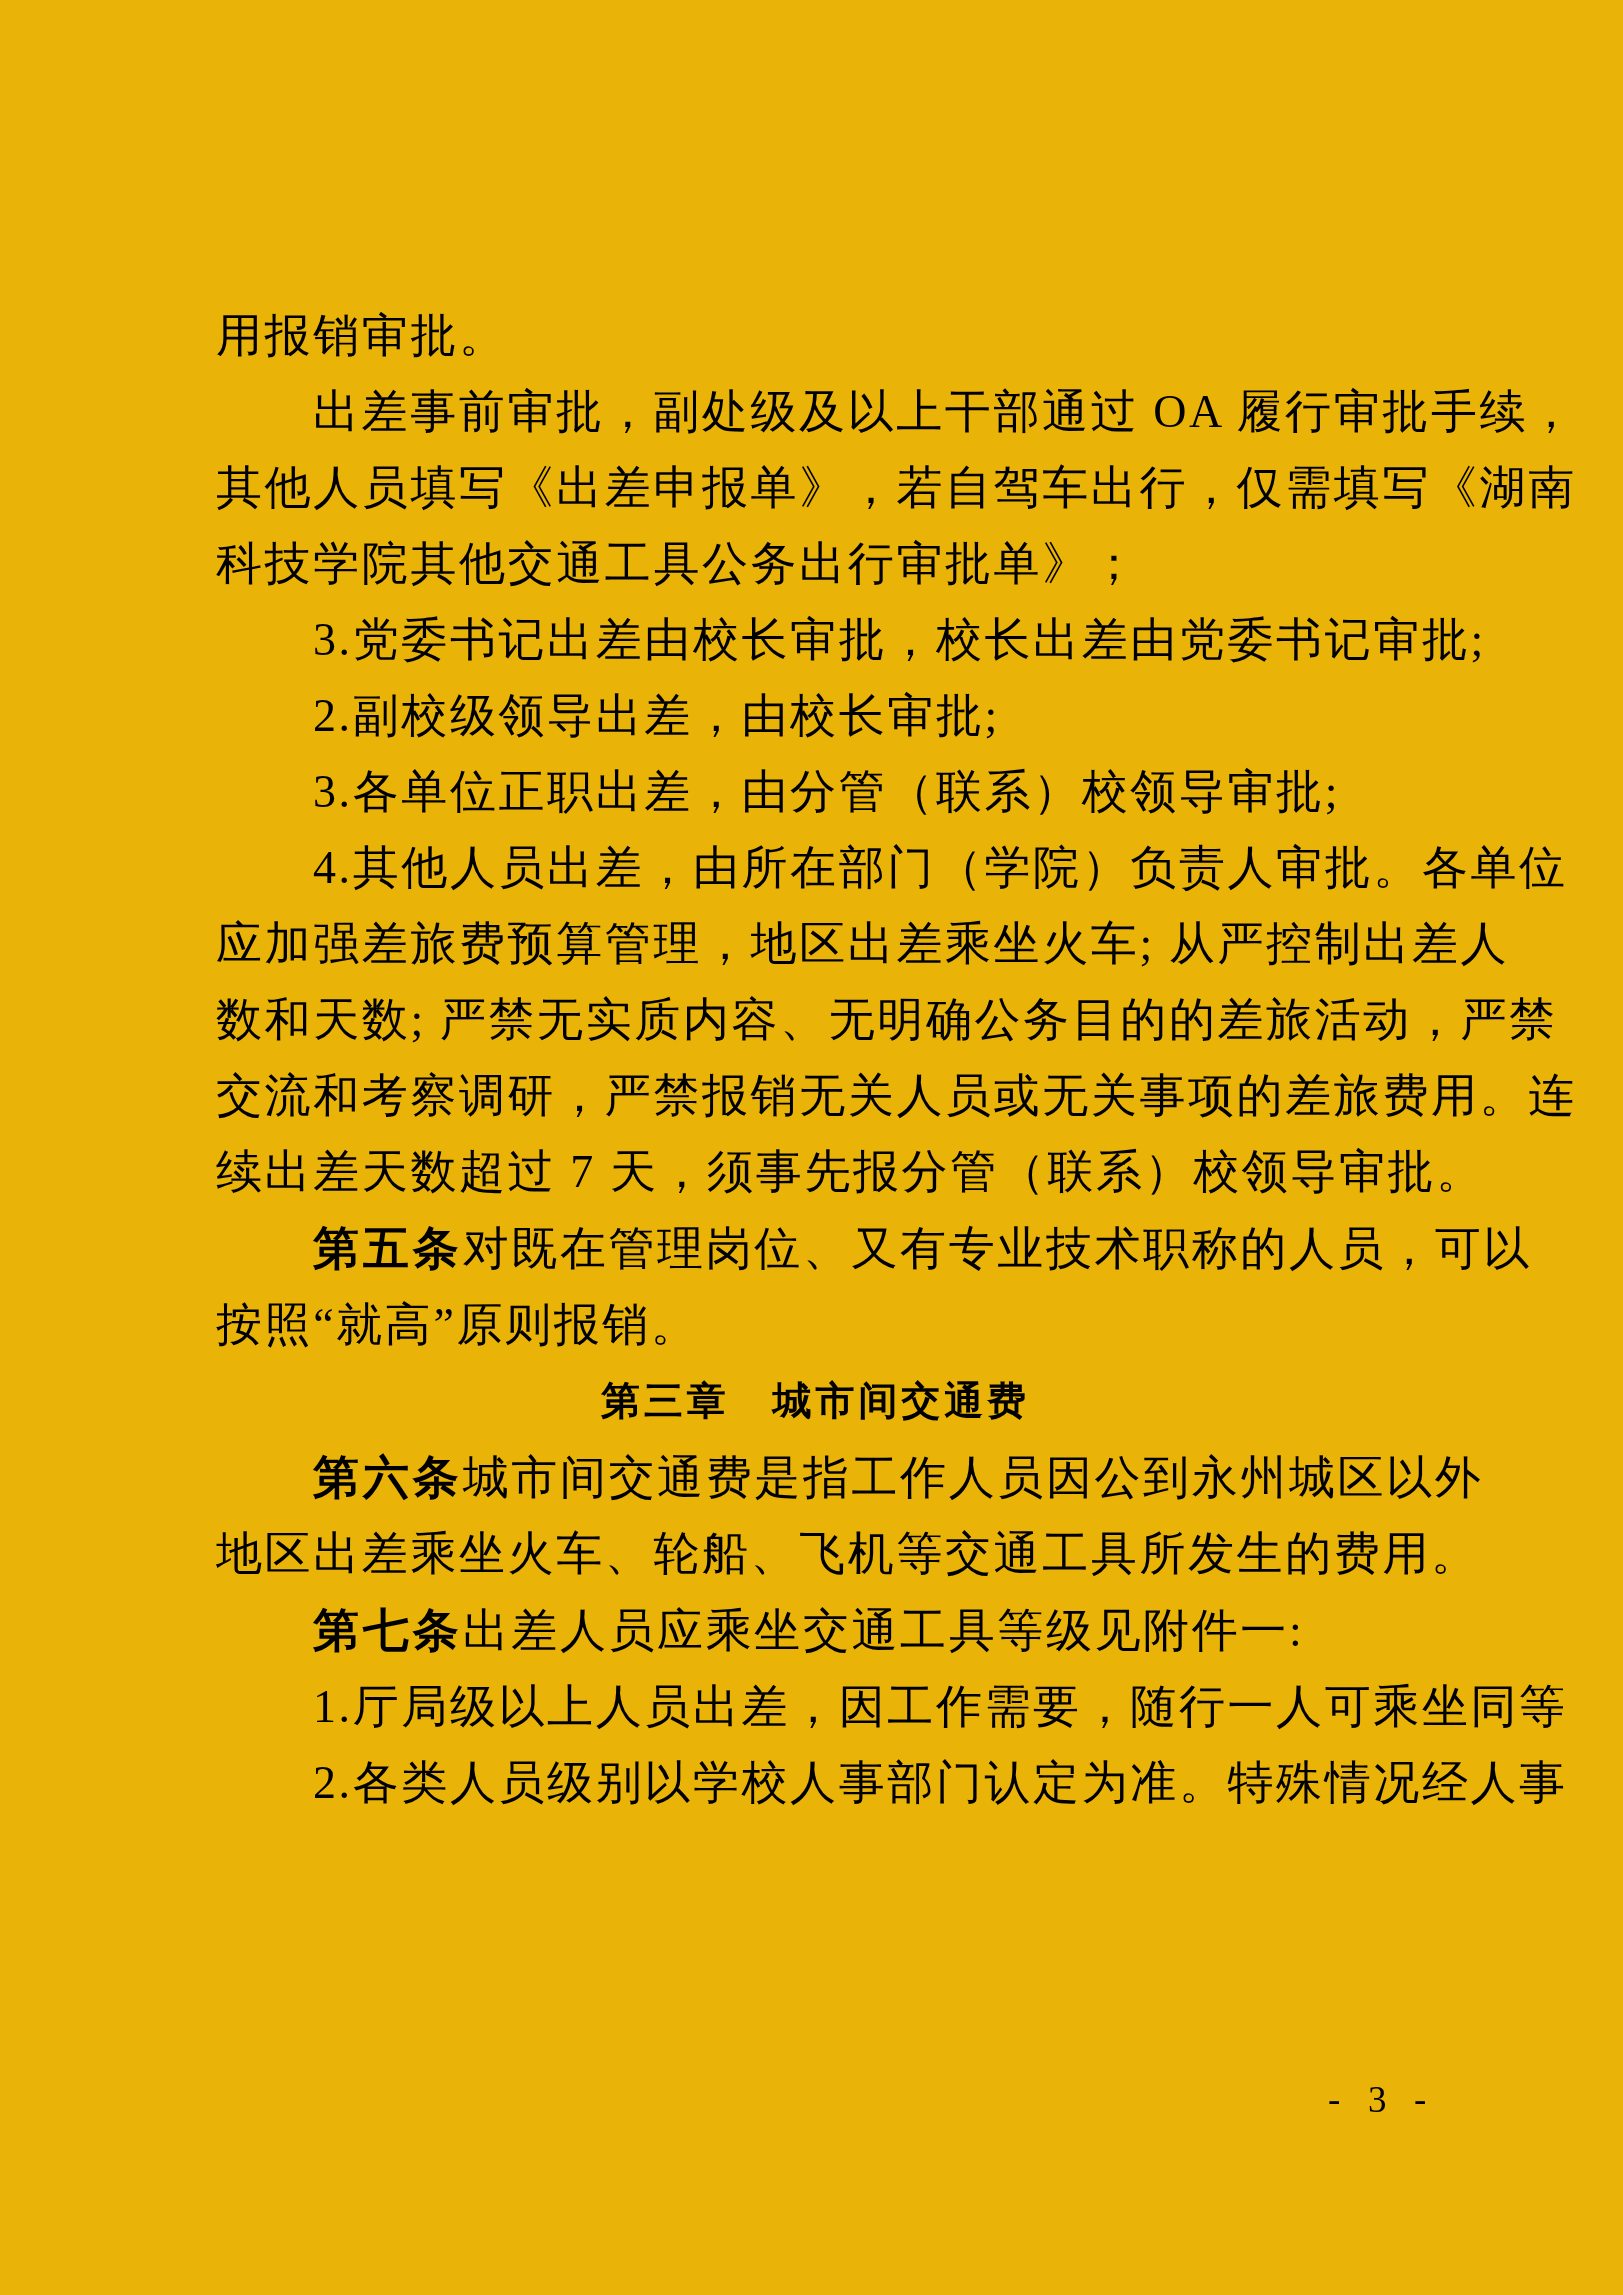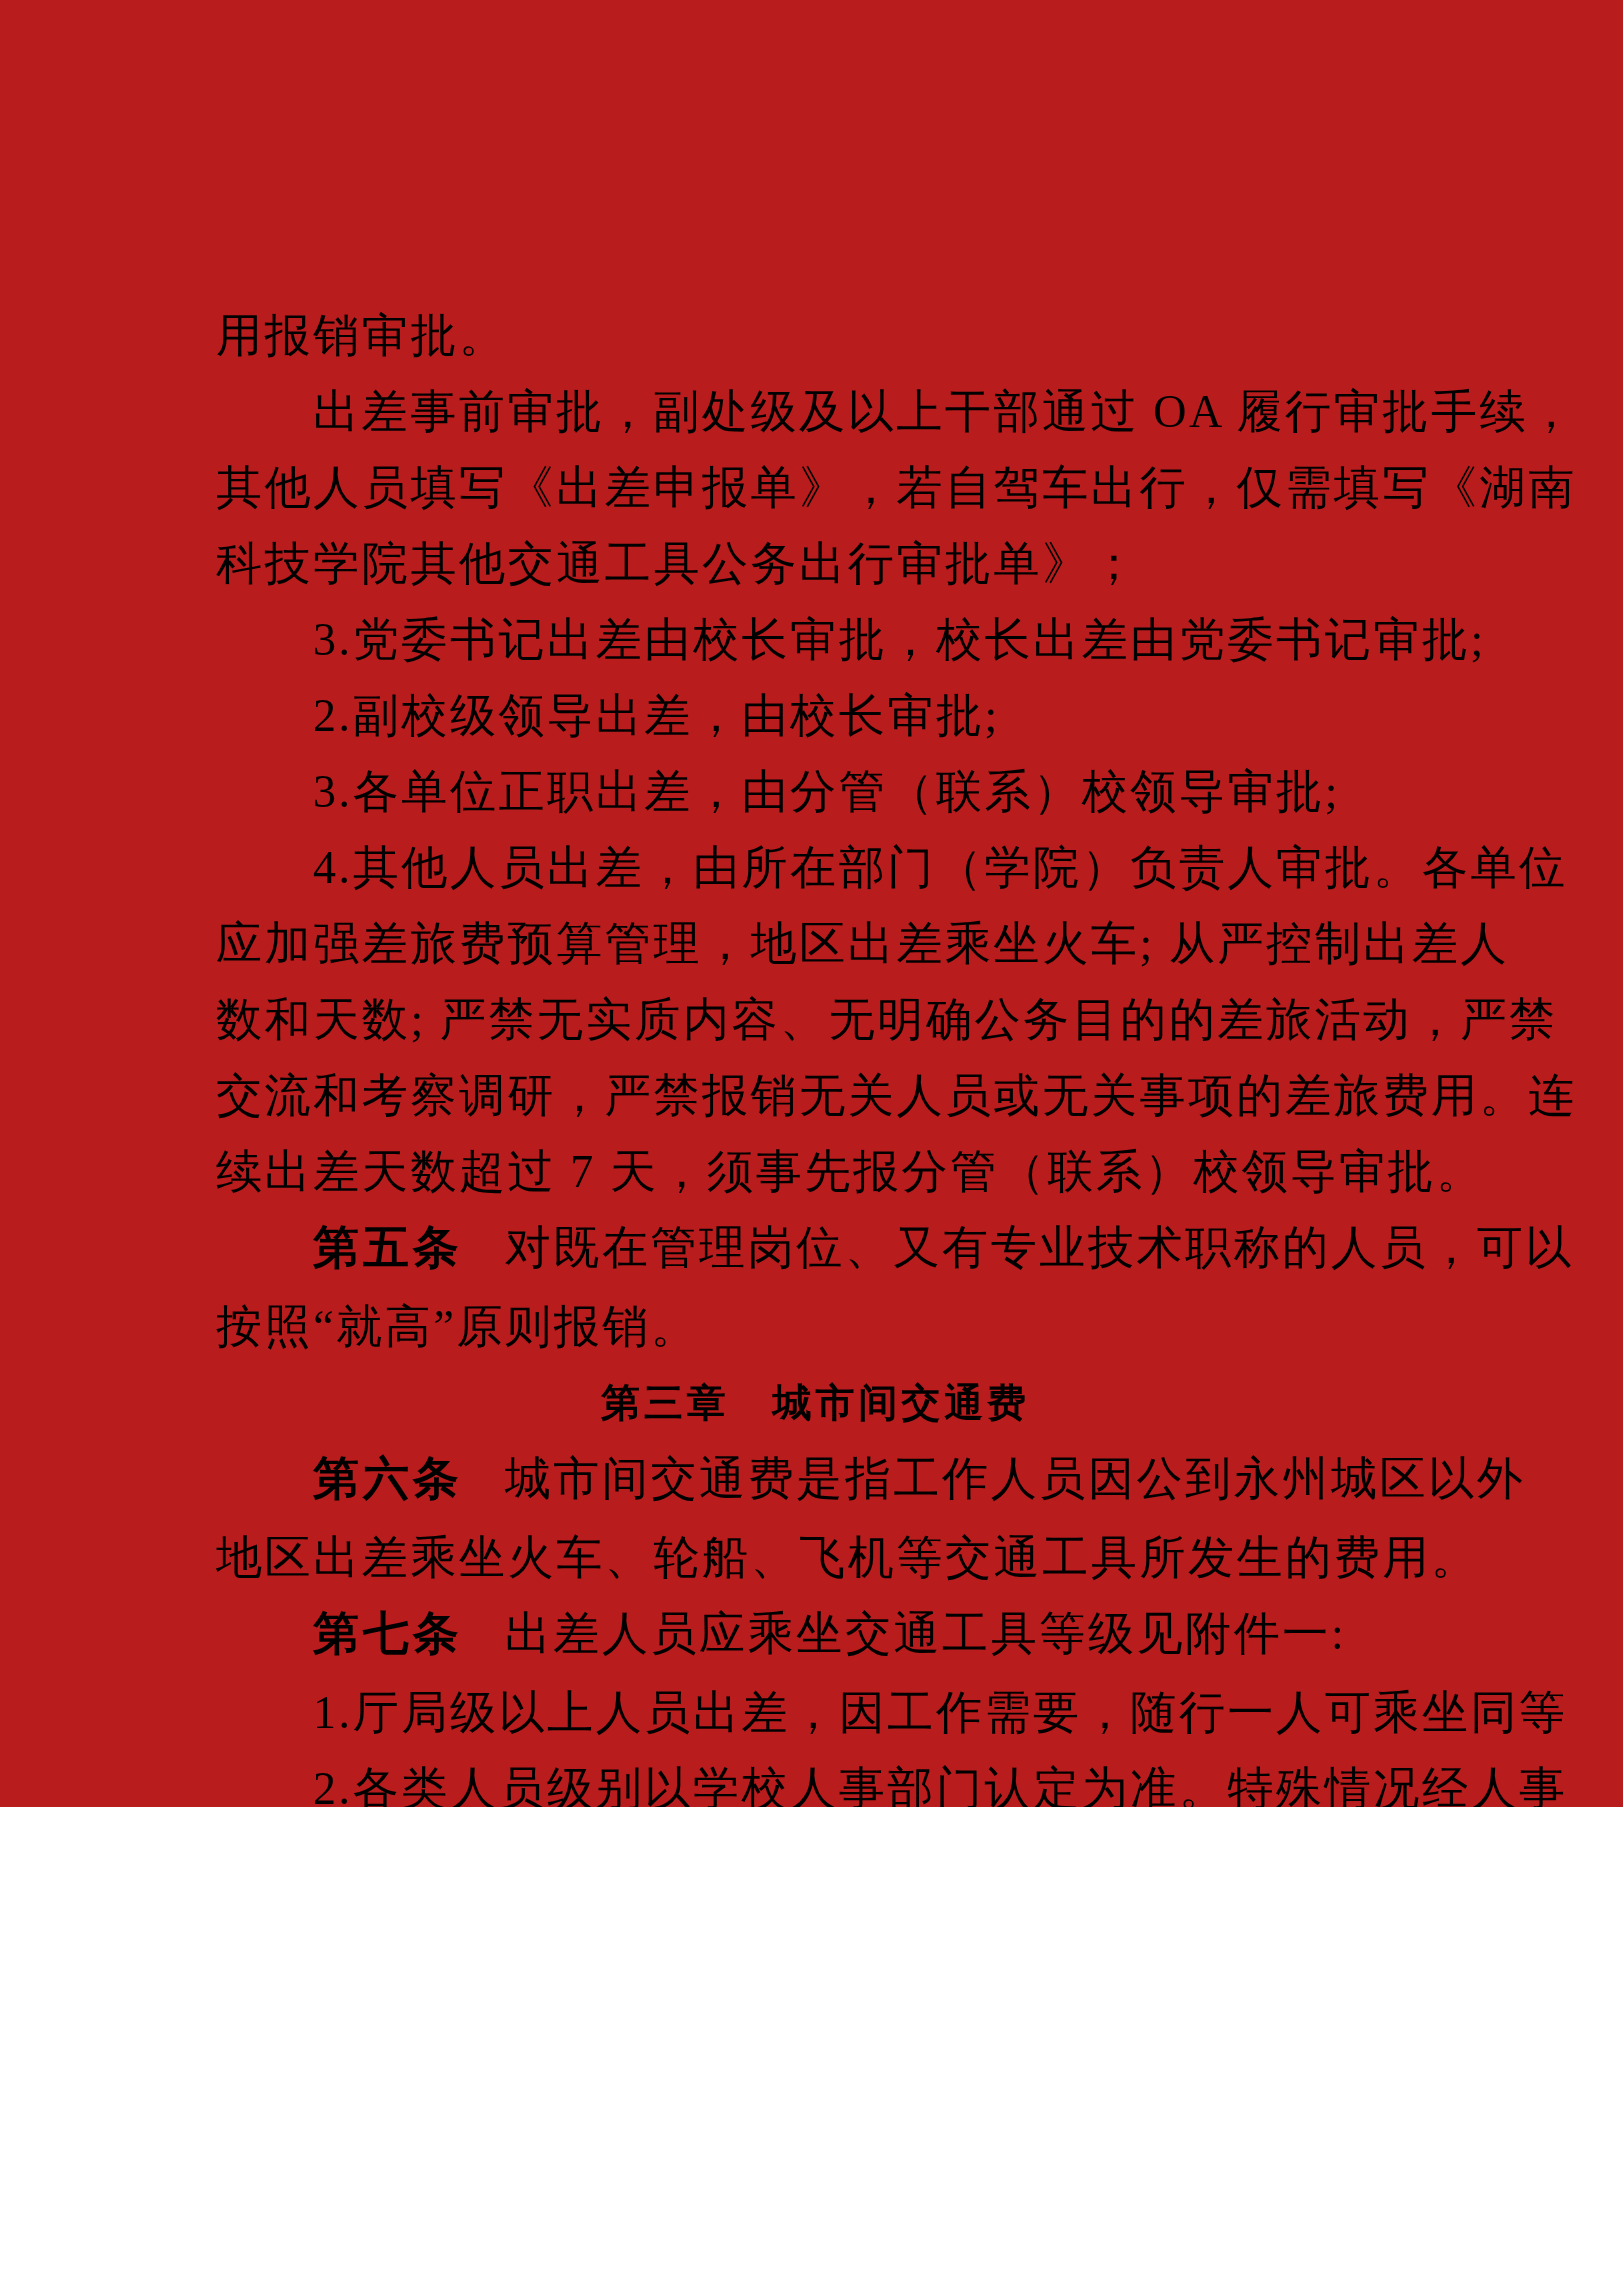--- a/index.html
+++ b/index.html
@@ -5,44 +5,43 @@
   html, body {
     margin: 0;
     padding: 0;
     background: #ffffff;
     color: #000000;
     font-family: "Liberation Serif", "DejaVu Serif", serif;
   }
   .page {
     position: relative;
     width: 1623px;
-    height: 1807px;
-    background: #b91c1c;
+    height: 2295px;
+    background: #eab308;
     overflow: hidden;
   }
   .doc-body {
     position: absolute;
     left: 216px;
     top: 298px;
     width: 1199px;
   }
   .line {
     font-size: 46px;
     line-height: 76px;
     letter-spacing: 2.6px;
     white-space: nowrap;
     font-weight: normal;
   }
   .line.indent {
     text-indent: 97px;
   }
   .article-label {
     font-weight: bold;
-    font-family: Liberation Mono, monospace;
-    margin-right: 42px;
+    font-family: Liberation Sans, sans-serif;
     letter-spacing: 3.9px;
   }
   .chapter-heading {
     font-size: 39px;
     line-height: 76px;
     letter-spacing: 3.9px;
     text-align: center;
     font-weight: bold;
     font-family: "DejaVu Sans", "Liberation Sans", sans-serif;
     white-space: nowrap;

